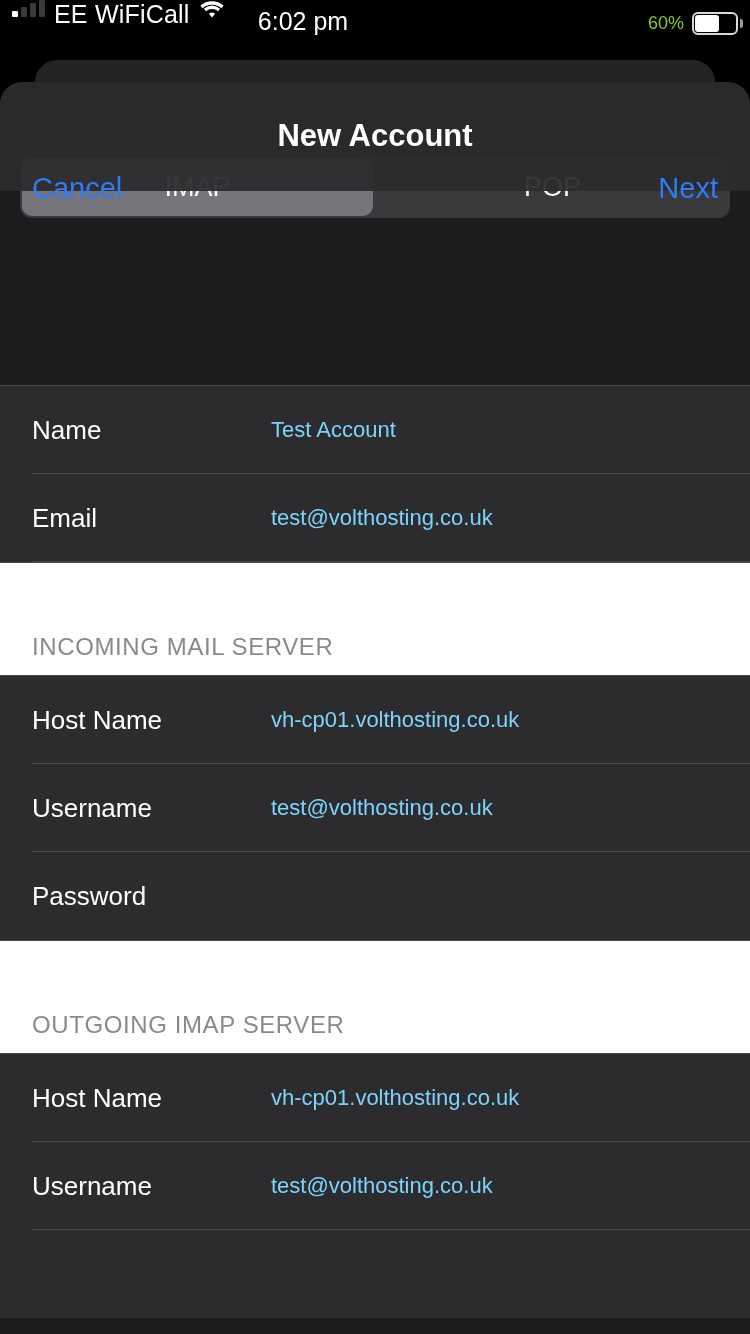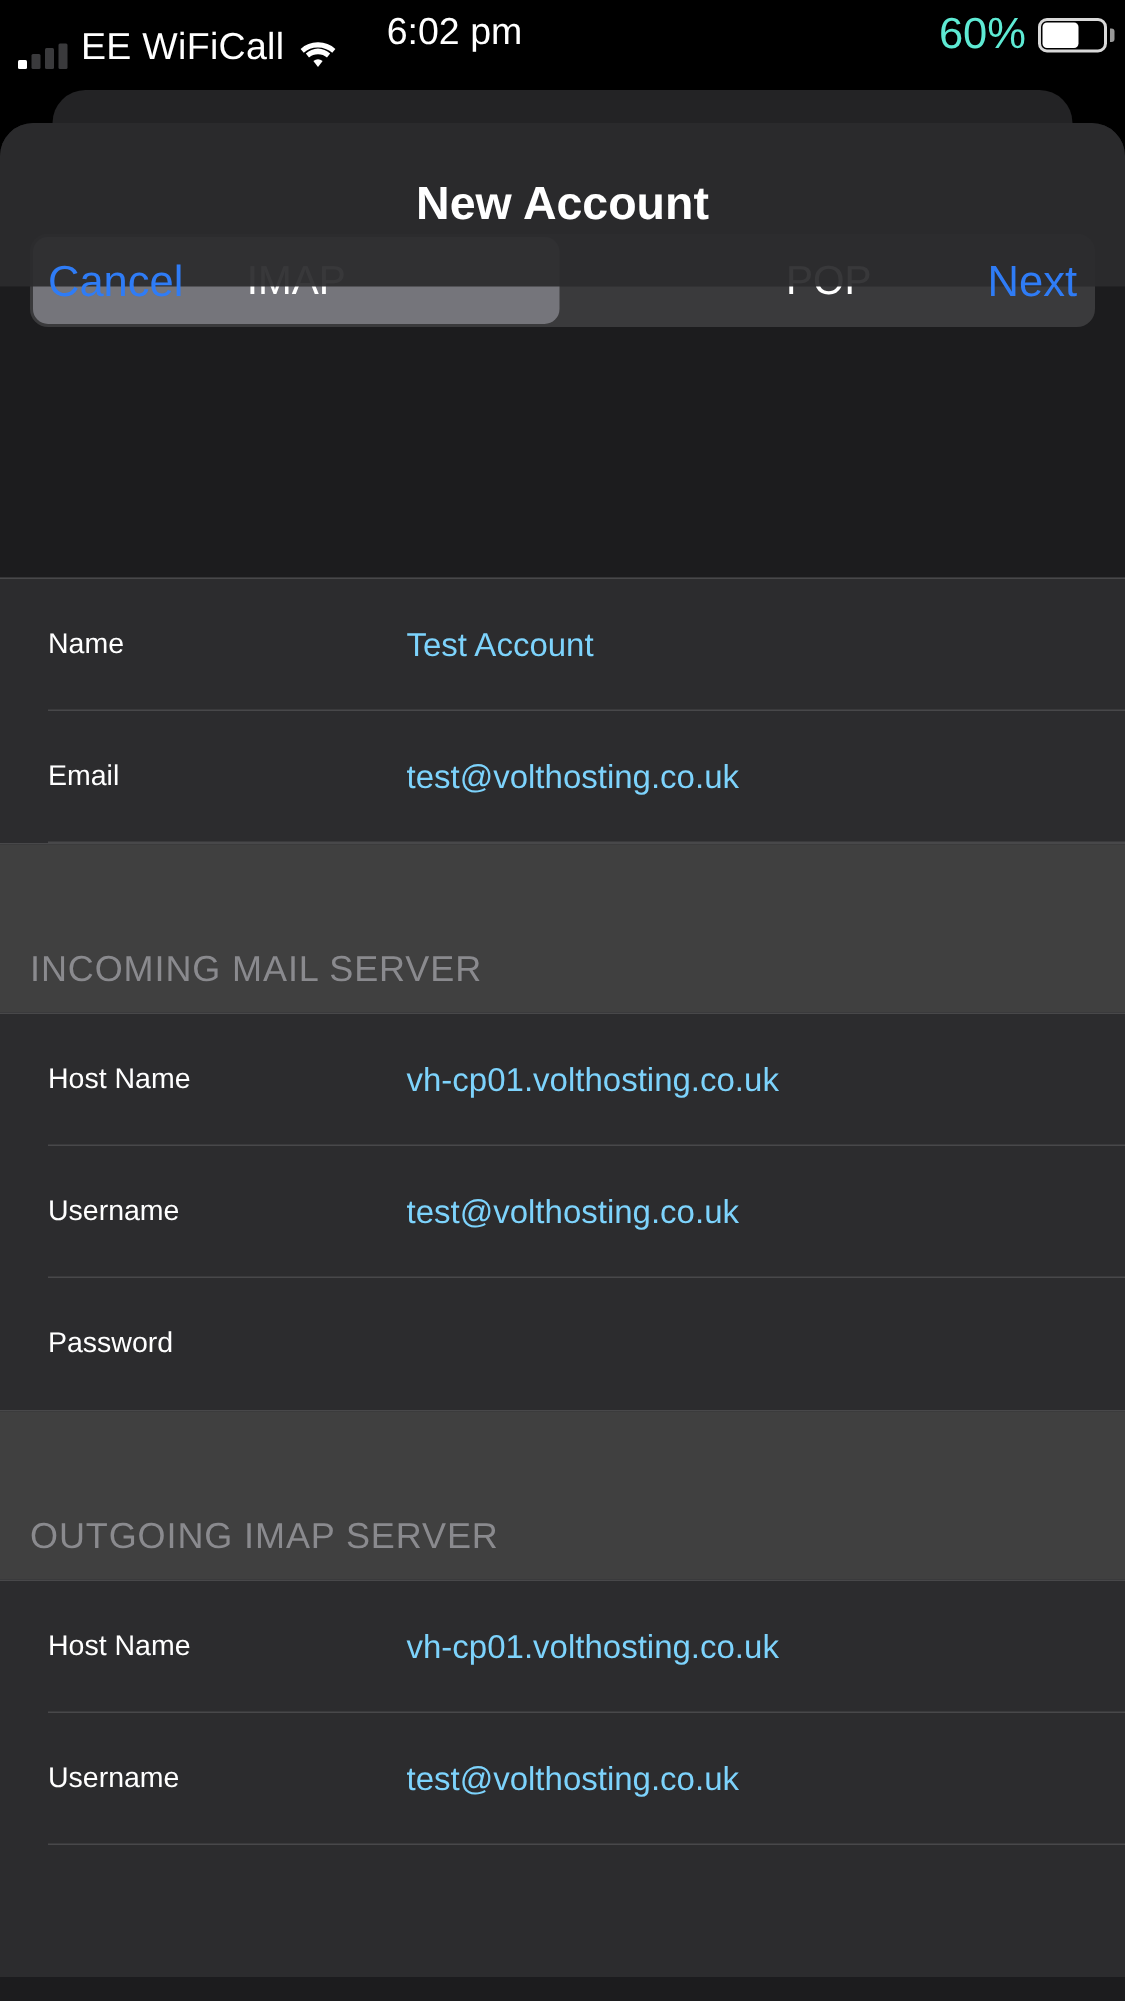--- a/index.html
+++ b/index.html
@@ -12,41 +12,41 @@
   .screen { position:relative; width:750px; height:1334px; background:#000; }
 
   
   .statusbar {
     position:absolute; top:0; left:0; width:750px; height:46px;
     background:#000; color:#fff;
     display:flex; align-items:center;
   }
   .sb-left {
     position:absolute; left:12px; top:0; height:46px;
-    display:flex; align-items:flex-end; gap:9px;
+    display:flex; align-items:flex-start; gap:9px;
   }
   .signal { display:flex; align-items:flex-end; gap:3px; height:17px; }
   .signal i { display:block; width:6px; border-radius:1px; background:#3a3a3c; }
   .signal i.on { background:#fff; }
   .signal i:nth-child(1){ height:6px; }
   .signal i:nth-child(2){ height:10px; }
   .signal i:nth-child(3){ height:14px; }
   .signal i:nth-child(4){ height:17px; }
   .carrier { font-size:25px; letter-spacing:.2px; color:#fff; }
   .wifi { width:26px; height:19px; position:relative; display:block; }
 
   .sb-time {
     position:absolute; left:0; width:606px; text-align:center; top:7px;
     font-size:25px; color:#fff;
   }
   .sb-right {
     position:absolute; right:12px; top:0; height:46px;
     display:flex; align-items:center; gap:8px;
   }
-  .batt-pct { font-size:29px; color:#5eead4; }
+  .batt-pct { font-size:18px; color:#84cc16; }
   .battery { position:relative; width:46px; height:23px; }
   .battery .shell {
     position:absolute; inset:0; border:2px solid rgba(255,255,255,.85);
     border-radius:6px;
   }
   .battery .fill {
     position:absolute; left:3px; top:3px; bottom:3px; width:24px;
     background:#fff; border-radius:3px;
   }
   .battery .nub {
@@ -112,34 +112,34 @@
   .group-gap { height:71px; background:#1c1c1e; }
   .section { background:#2c2c2e; }
   .section-top-line, .section-bottom-line {
     height:1px; background:#48484a; width:100%;
   }
   .row {
     position:relative; height:88px; display:flex; align-items:center;
     padding-left:32px;
   }
   .row .label {
-    font-size:19px; color:#fff; white-space:nowrap;
+    font-size:26px; color:#fff; white-space:nowrap;
   }
   .row .value {
     position:absolute; left:230px; font-size:22px; color:#7dd3fc;
     white-space:nowrap;
     margin-left:41px;
   }
   .row-divider {
     position:absolute; left:32px; right:0; bottom:0; height:1px;
     background:#48484a;
   }
   .section-header {
-    height:112px; background:#404040;
-    display:flex; align-items:flex-end; padding:0 0 14px 20px;
+    height:112px; background:#ffffff;
+    display:flex; align-items:flex-end; padding:0 0 14px 32px;
   }
   .section-header span {
     font-size:24px; color:#8a8a8e; letter-spacing:.6px;
   }
 </style>
 </head>
 <body>
 
 <div class="screen">
 

